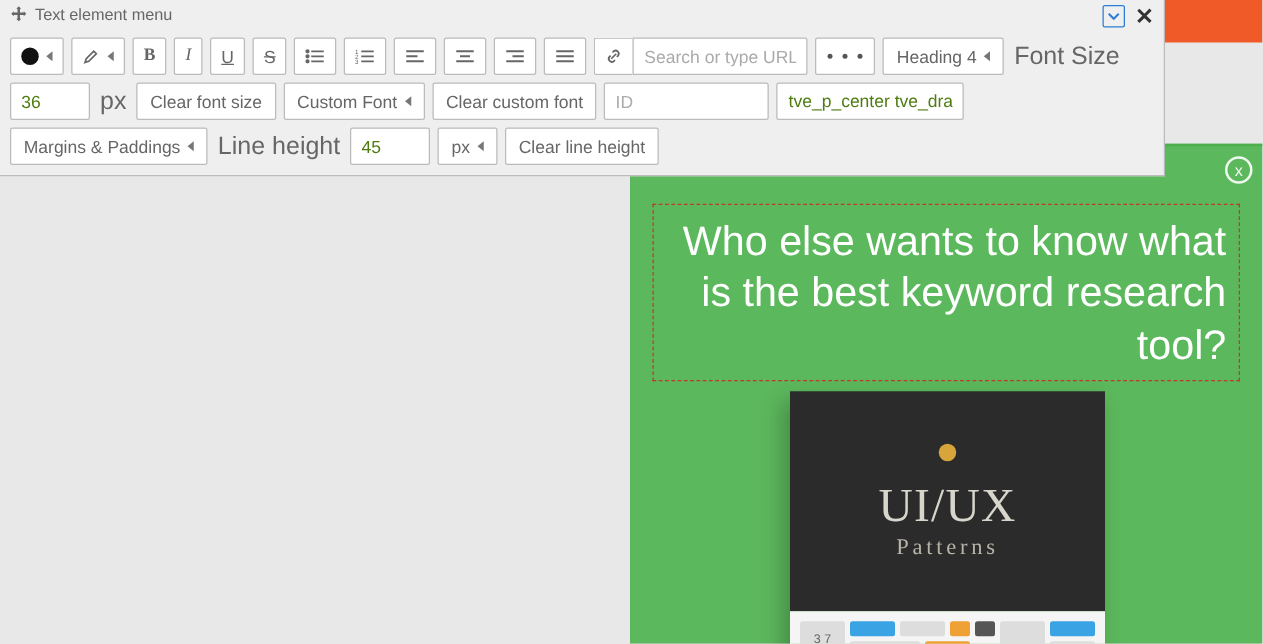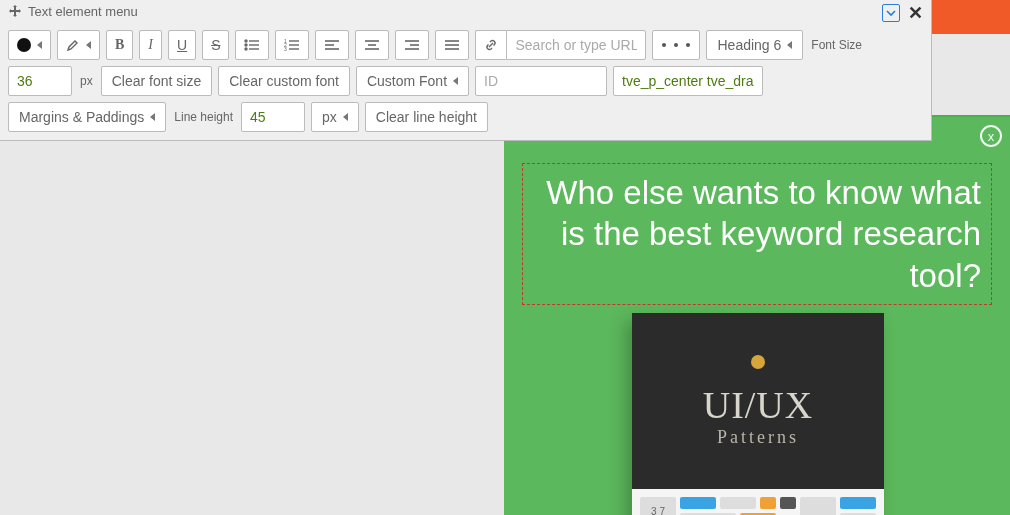--- a/index.html
+++ b/index.html
@@ -63,21 +63,21 @@
   .btn.small-pad { padding:6px 8px; }
   .btn .tri {
     width:0;height:0;border-top:4px solid transparent;border-bottom:4px solid transparent;border-right:5px solid #777;
   }
   .swatch { width:14px;height:14px;border-radius:50%;background:#111;display:inline-block; }
   .pdot { width:4px;height:4px;border-radius:50%;background:#555;display:inline-block; margin:0 1px;}
   .input {
     background:#fff;border:1px solid #bbb;border-radius:2px;padding:6px 8px;font-size:14px;color:#4d7c0f;min-height:30px;
   }
   .input::placeholder { color:#aaa; }
-  .lbl { color:#666; font-size:12px; padding:0 2px; }
+  .lbl { color:#666; font-size:20px; padding:0 2px; }
   .num { width:64px; }
   .id-input { width:132px; }
   .cls-input { width:150px; }
   .url-group { display:flex; align-items:stretch; }
   .url-group .btn { border-radius:2px 0 0 2px; border-right:none;}
   .url-group .input { border-radius:0 2px 2px 0; width:140px;}
   .orange {
     position:absolute; top:0; right:0; width:78px; height:34px; background:#ef5a28;
   }
   .canvas {
@@ -247,33 +247,33 @@
           </svg>
       </div>
       <input class="input" placeholder="Search or type URL" style="">
     </div>
     <div class="btn small-pad">
         <span class="pdot"></span>
         <span class="pdot"></span>
         <span class="pdot"></span>
       </div>
     <div class="btn">
-        <span>Heading 6</span>
+        <span>Heading 4</span>
         <span class="tri"></span>
       </div>
     <span class="lbl">Font Size</span>
     <input class="input num" value="36" style="">
     <span class="lbl">px</span>
 
     <div class="btn">Clear font size</div>
-    <div class="btn">Clear custom font</div>
     <div class="btn">
         <span>Custom Font</span>
         <span class="tri"></span>
       </div>
+    <div class="btn">Clear custom font</div>
     <input class="input id-input" placeholder="ID" style="">
     <input class="input cls-input" value="tve_p_center tve_dragg" style="">
     <div class="btn">
         <span>Margins &amp; Paddings</span>
         <span class="tri"></span>
       </div>
     <span class="lbl">Line height</span>
     <input class="input num" value="45" style="">
 
     <div class="btn">

